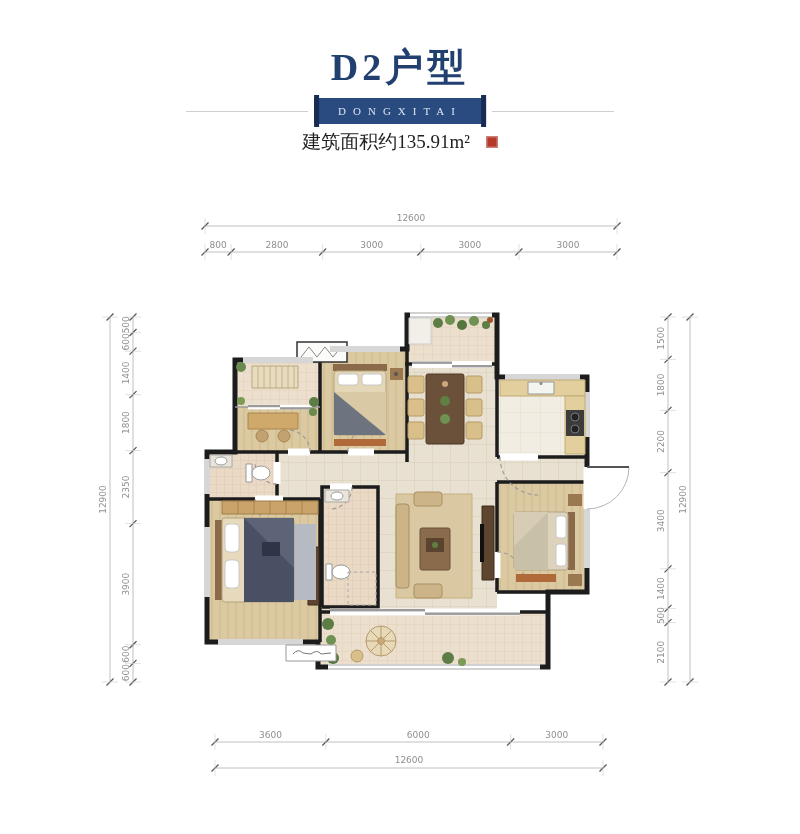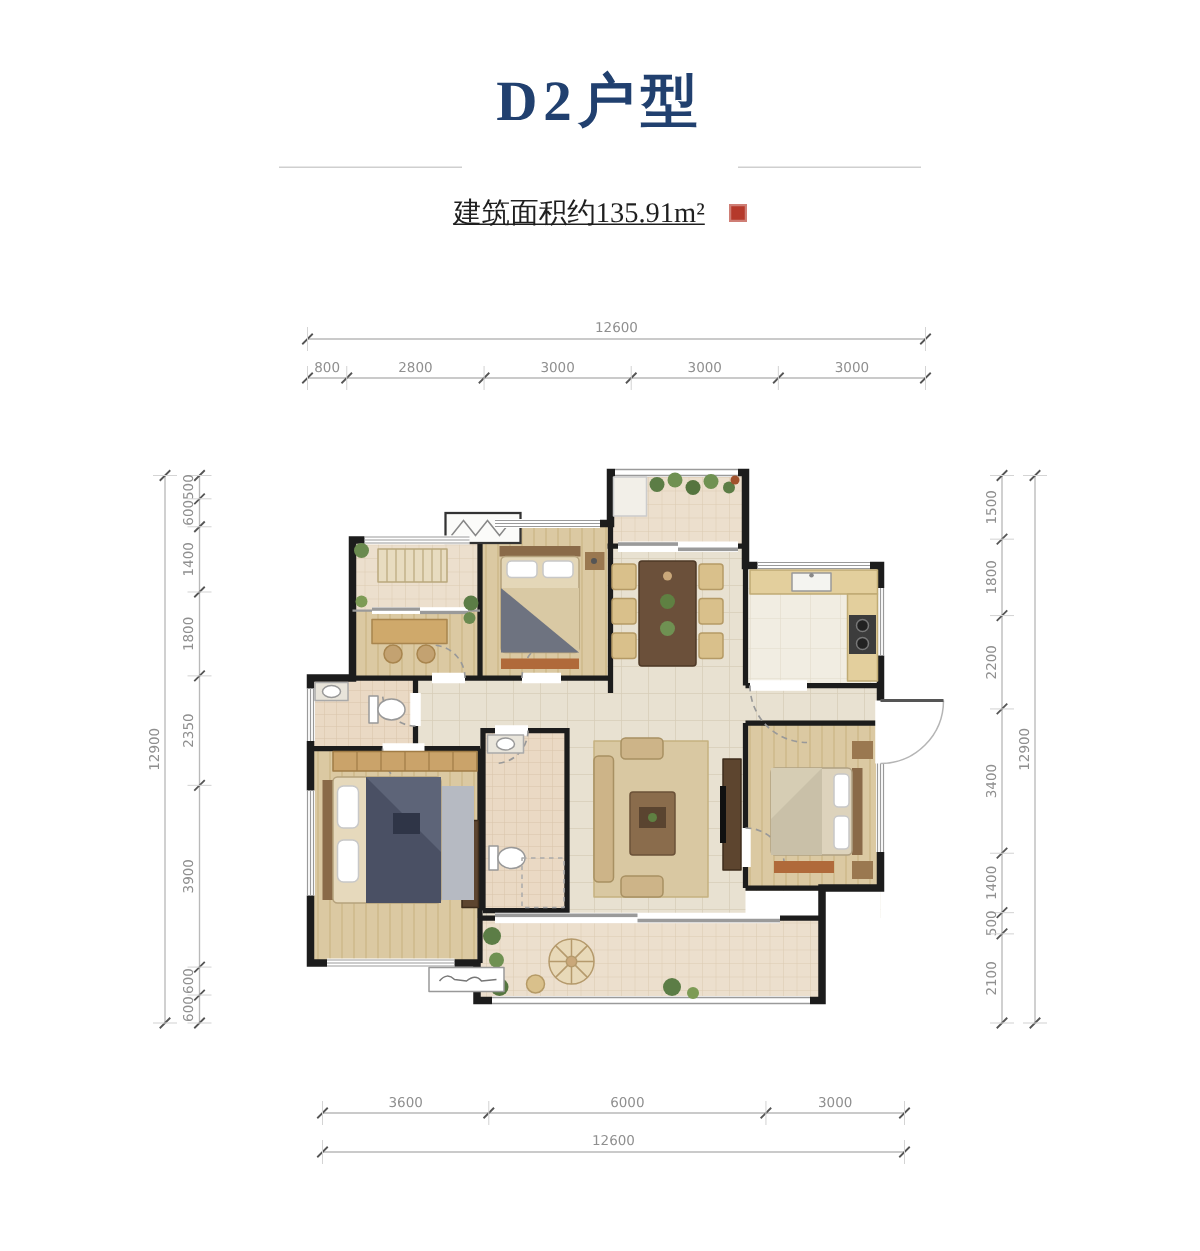--- a/index.html
+++ b/index.html
@@ -9,34 +9,35 @@
   .title{margin:0;position:absolute;top:30px;left:0;width:800px;font-size:38px;font-weight:700;
          letter-spacing:4px;color:#21406f;}
   .banner-row{position:absolute;top:86px;left:0;width:800px;height:26px;}
   .rule{position:absolute;top:13px;height:1px;background:#cfcfcf;width:122px;}
   .rule.l{left:186px}.rule.r{right:186px}
   .banner{position:absolute;left:50%;transform:translateX(-50%);top:0;height:26px;line-height:26px;
           background:#2a4b80;color:#dde5f2;font-size:11px;letter-spacing:7px;padding:0 24px;}
   .banner::before,.banner::after{content:"";position:absolute;top:-3px;bottom:-3px;width:5px;background:#172c52;}
   .banner::before{left:0}.banner::after{right:0}
   .meta-row{position:absolute;top:117px;left:0;width:800px;display:flex;justify-content:center;
-            align-items:center;gap:16px;font-size:19px;color:#1f1f1f;text-decoration:underline;}
+            align-items:center;gap:16px;font-size:19px;color:#1f1f1f;}
   .seal{display:inline-block;width:12px;height:12px;background:#b5392b;
         box-shadow:inset 0 0 0 1.5px rgba(255,255,255,.35);}
   svg text{font-family:"DejaVu Sans","Liberation Sans",sans-serif;}
 </style>
 </head>
 <body>
 
 <div class="page">
 
   <div class="hdr">
     <h1 class="title">D2户型</h1>
     <div class="banner-row">
       <span class="rule l"></span>
+      <span class="banner"><span>DONGXITAI</span></span>
       <span class="rule r"></span>
     </div>
     <div class="meta-row">
       <span>建筑面积约135.91m²</span>
       <span class="seal"></span>
     </div>
   </div>
 
   <svg id="plan" width="800" height="834" viewBox="0 0 800 834">
     <defs>

